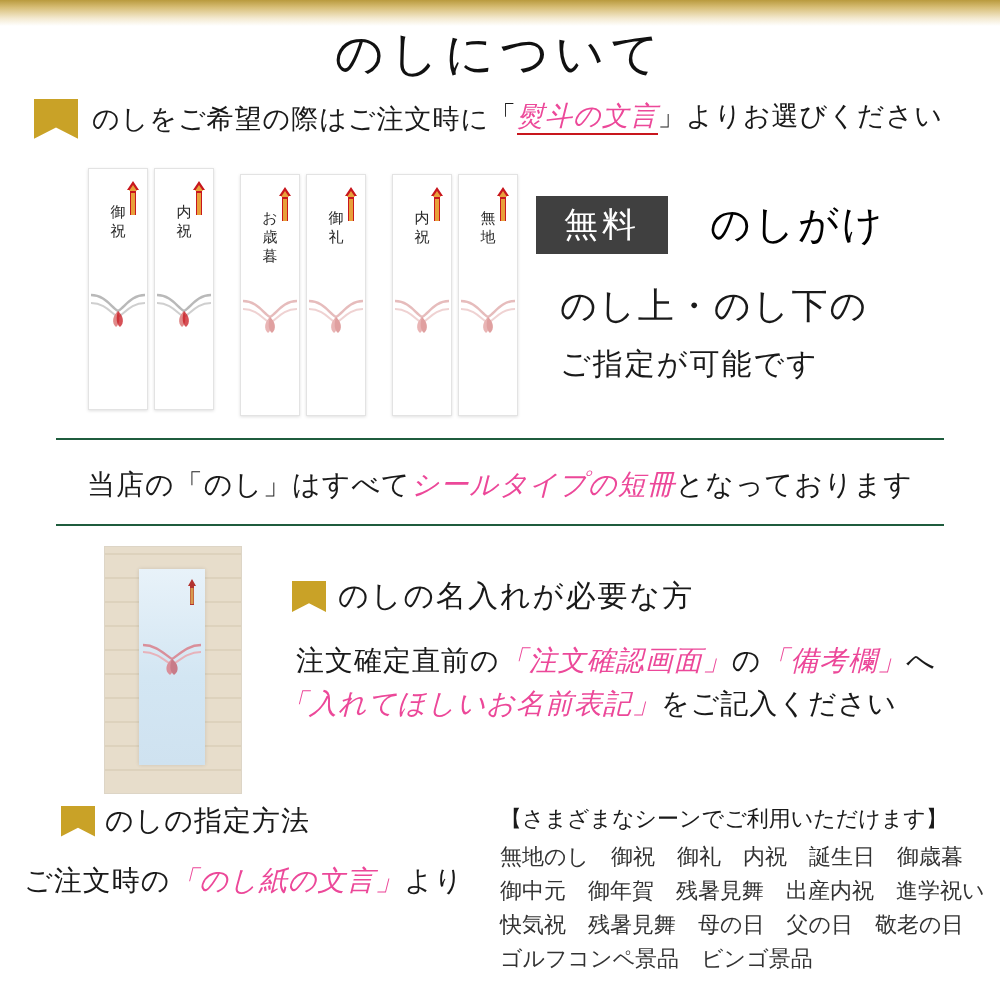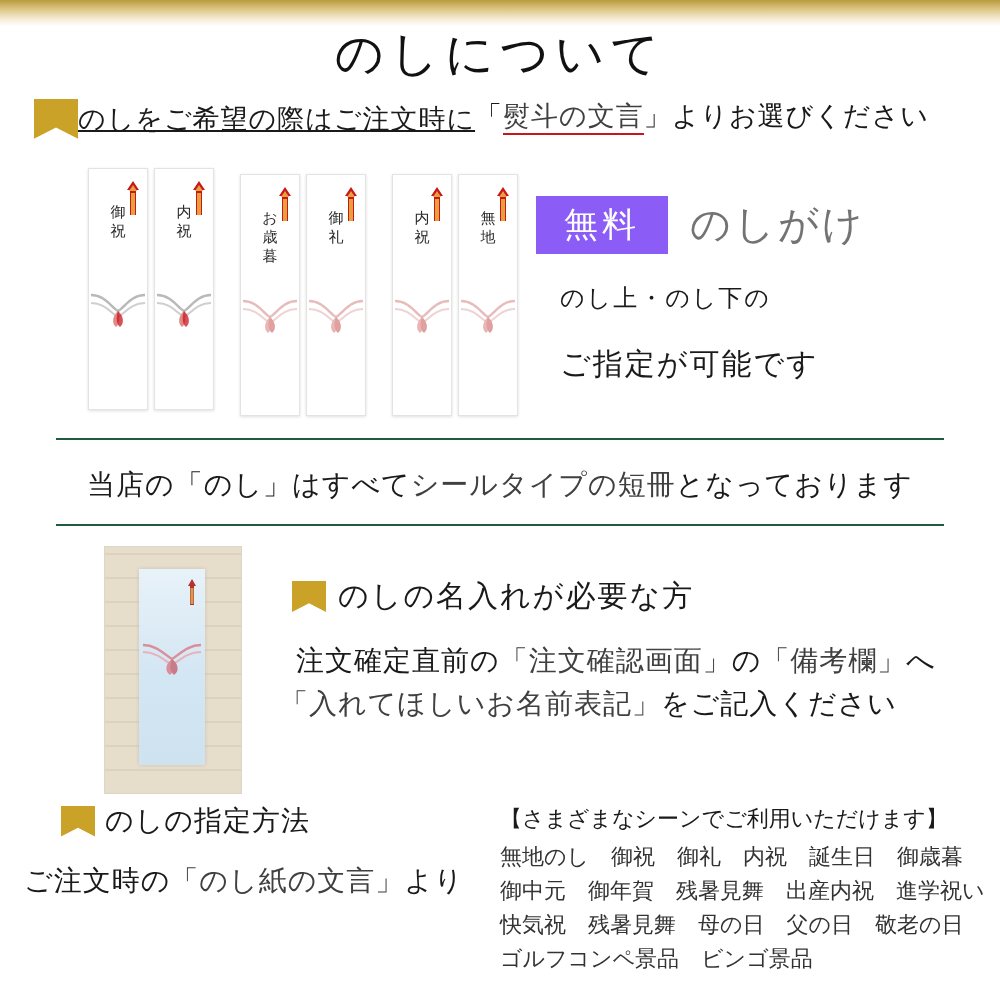--- a/index.html
+++ b/index.html
@@ -32,22 +32,22 @@
     -webkit-clip-path:polygon(0 0,100% 0,100% 100%,50% 72%,0 100%);
     clip-path:polygon(0 0,100% 0,100% 100%,50% 72%,0 100%);
     vertical-align:middle;
   }
   .ribbon.sm{width:34px;height:31px;}
 
   .line1{
     position:absolute;top:98px;left:34px;width:950px;
     font-size:27px;letter-spacing:1px;white-space:nowrap;
   }
-  .line1 .txt{vertical-align:middle;text-decoration:underline;}
-  .red{color:#404040;}
+  .line1 .txt{margin-left:14px;vertical-align:middle;}
+  .red{color:#ec4899;font-style:italic;}
   .uline{border-bottom:2px solid #c8161d;padding-bottom:2px;}
 
   
   .strips{position:absolute;top:168px;left:88px;}
   .strip{
     position:absolute;width:58px;height:240px;background:#fff;
     border:1px solid #e3e3e3;
     box-shadow:0 1px 3px rgba(0,0,0,.13);
   }
   .strip .label{
@@ -59,29 +59,29 @@
   
   .noshi-deco{
     position:absolute;top:12px;right:7px;width:14px;height:40px;
   }
   
   .mizu{position:absolute;top:118px;left:0;width:100%;height:46px;}
 
   
   .free-badge{
     position:absolute;top:196px;left:536px;
-    width:132px;height:58px;background:#8b5cf6;color:#fff;
+    width:132px;height:58px;background:#404040;color:#fff;
     font-size:34px;letter-spacing:4px;
     display:flex;align-items:center;justify-content:center;
   }
   .noshigake{
-    position:absolute;top:196px;left:690px;
-    font-size:40px;letter-spacing:3px;line-height:58px;color:#737373;
-  }
-  .r-line2{position:absolute;top:282px;left:560px;font-size:24px;letter-spacing:2px;}
+    position:absolute;top:196px;left:710px;
+    font-size:40px;letter-spacing:3px;line-height:58px;color:#000000;
+  }
+  .r-line2{position:absolute;top:282px;left:560px;font-size:36px;letter-spacing:2px;}
   .r-line3{position:absolute;top:344px;left:560px;font-size:30px;letter-spacing:2px;}
 
   
   .rule{position:absolute;left:56px;width:888px;height:2px;background:#1f5c3d;}
   .rule.top{top:438px;}
   .rule.bottom{top:524px;}
   .banner-text{
     position:absolute;top:466px;left:0;width:1000px;text-align:center;
     font-size:28px;letter-spacing:1px;
   }

